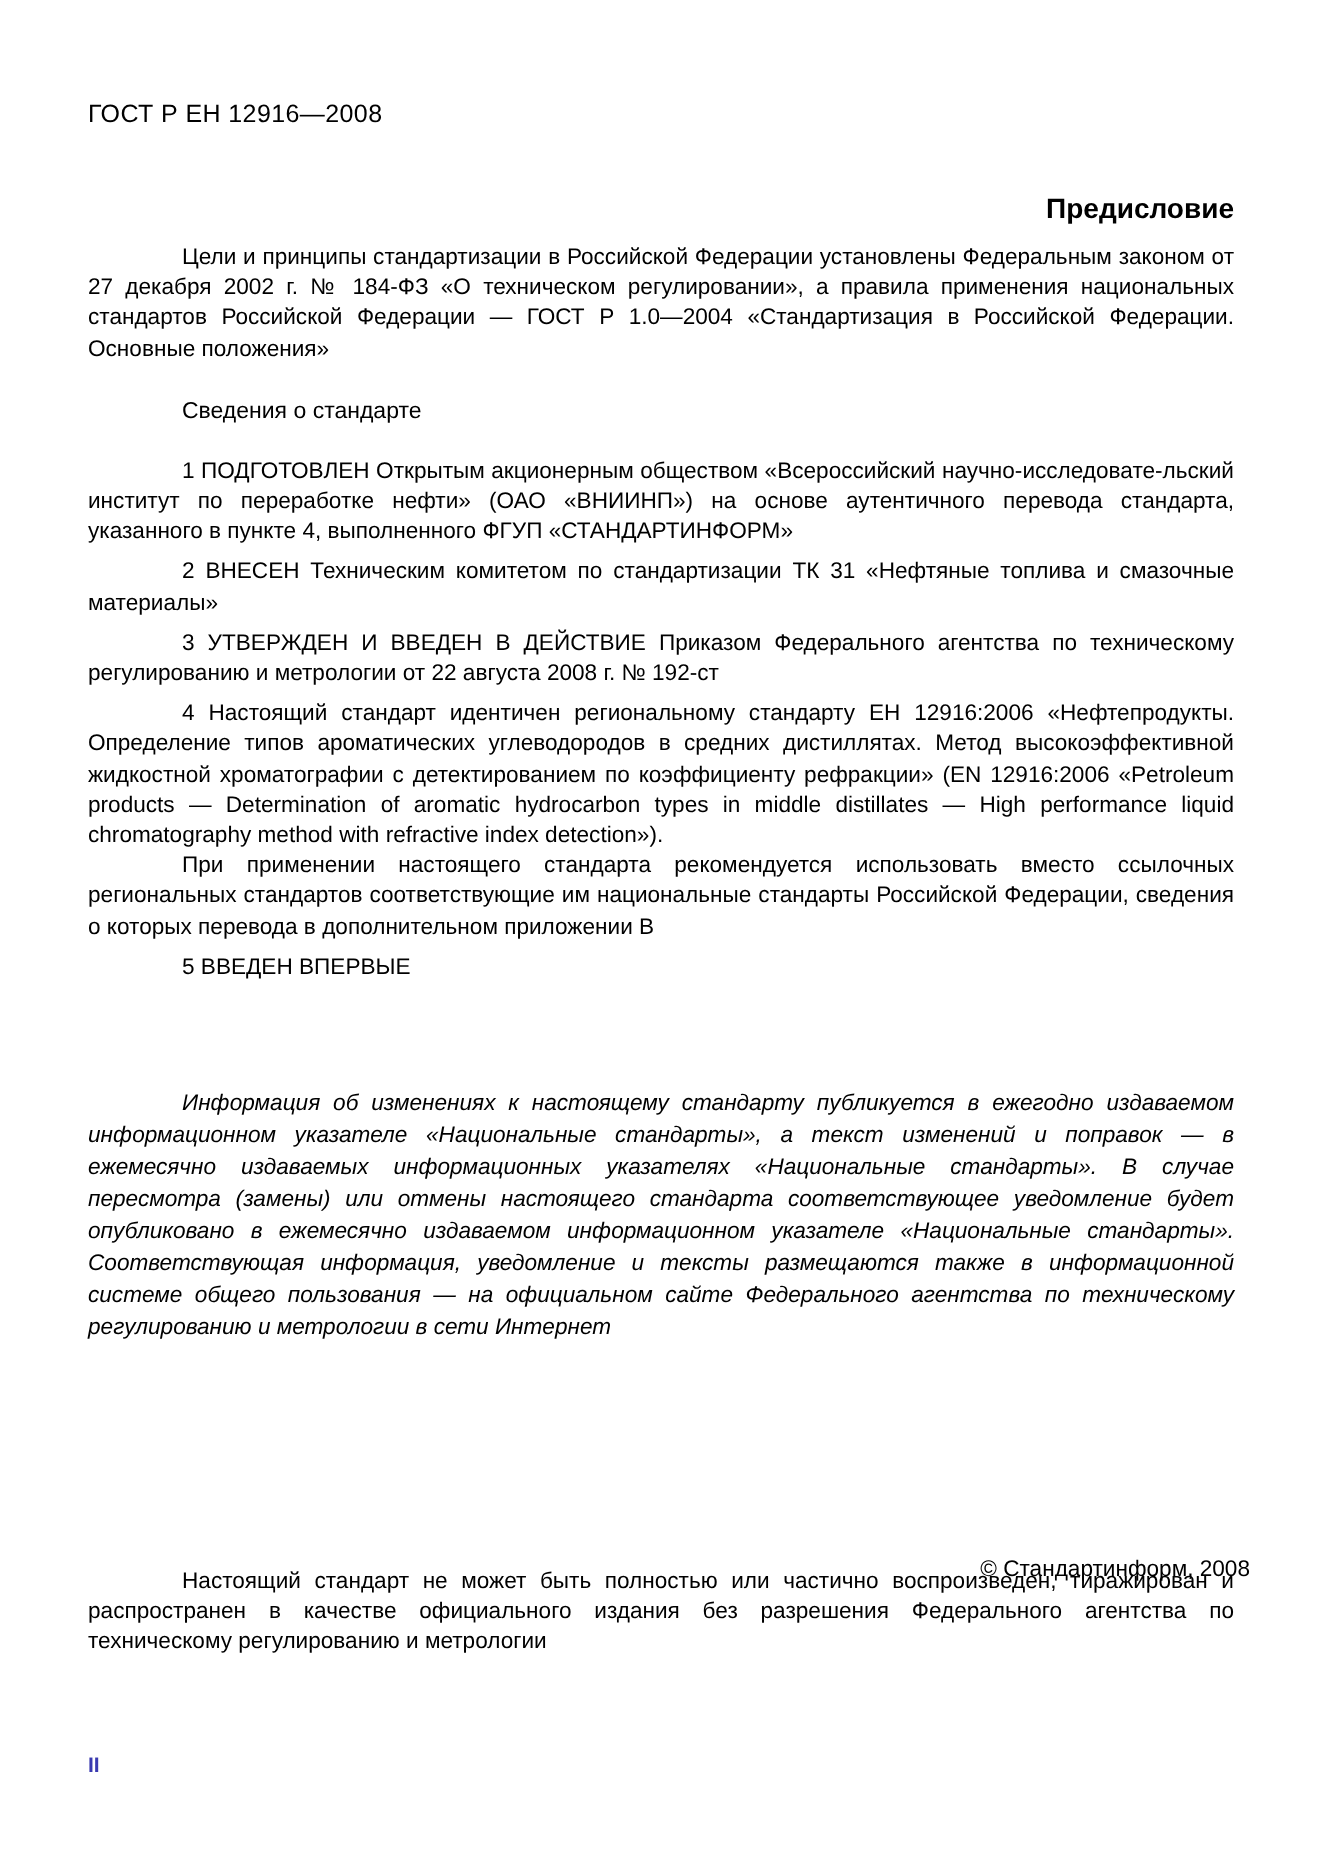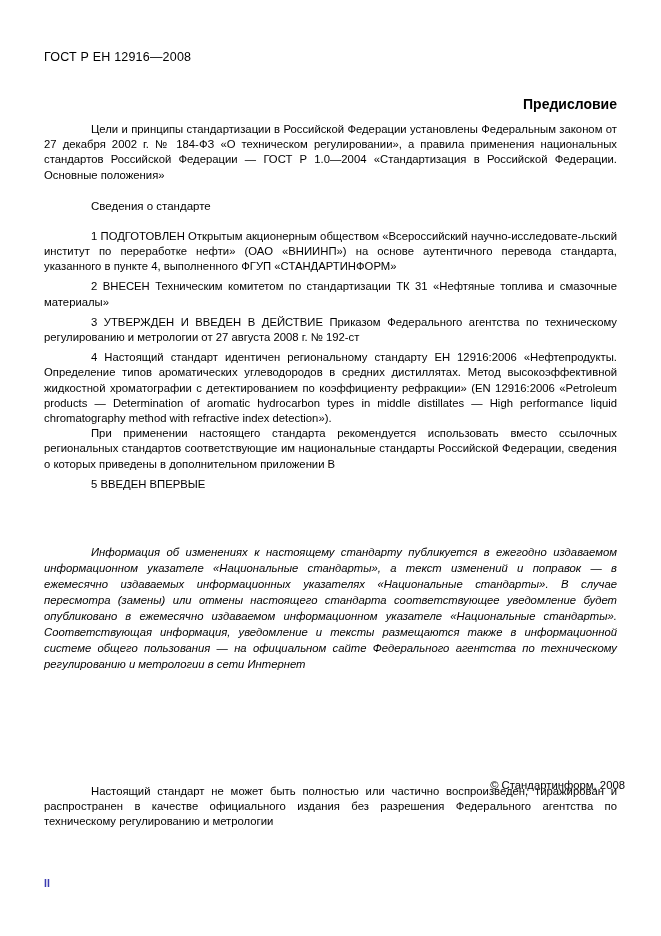--- a/index.html
+++ b/index.html
@@ -101,25 +101,25 @@
   <div class="content">
 
     <p class="indent">Цели и принципы стандартизации в Российской Федерации установлены Федеральным законом от 27 декабря 2002 г. № 184-ФЗ «О техническом регулировании», а правила применения национальных стандартов Российской Федерации — ГОСТ Р 1.0—2004 «Стандартизация в Российской Федерации. Основные положения»</p>
 
     <div class="section-head gap-lg">Сведения о стандарте</div>
 
     <p class="indent gap-lg">1  ПОДГОТОВЛЕН  Открытым  акционерным  обществом  «Всероссийский  научно-исследовате-льский институт по переработке нефти» (ОАО «ВНИИНП») на основе аутентичного перевода стандарта, указанного в пункте 4, выполненного ФГУП «СТАНДАРТИНФОРМ»</p>
 
     <p class="indent gap-md">2  ВНЕСЕН Техническим комитетом по стандартизации ТК 31  «Нефтяные топлива и смазочные материалы»</p>
 
-    <p class="indent gap-md">3  УТВЕРЖДЕН И ВВЕДЕН В ДЕЙСТВИЕ Приказом Федерального агентства по техническому регулированию и метрологии от 27 августа 2008 г. № 192-ст</p>
+    <p class="indent gap-md">3  УТВЕРЖДЕН И ВВЕДЕН В ДЕЙСТВИЕ Приказом Федерального агентства по техническому регулированию и метрологии от 22 августа 2008 г. № 192-ст</p>
 
     <p class="indent gap-md">4  Настоящий  стандарт  идентичен  региональному  стандарту  ЕН  12916:2006  «Нефтепродукты. Определение типов ароматических углеводородов в средних дистиллятах. Метод высокоэффективной жидкостной  хроматографии  с  детектированием  по  коэффициенту  рефракции»   (EN   12916:2006 «Petroleum products — Determination of aromatic hydrocarbon types in middle distillates — High performance liquid chromatography method with refractive index detection»).</p>
 
-    <p class="indent">При применении настоящего стандарта рекомендуется использовать вместо ссылочных региональных стандартов соответствующие им национальные стандарты Российской Федерации, сведения о которых приведены в дополнительном приложении В</p>
+    <p class="indent">При применении настоящего стандарта рекомендуется использовать вместо ссылочных региональных стандартов соответствующие им национальные стандарты Российской Федерации, сведения о которых перевода в дополнительном приложении В</p>
 
     <p class="indent gap-md">5  ВВЕДЕН ВПЕРВЫЕ</p>
 
     <div class="italic-block" style="margin-top:52px;">
       <p class="indent">Информация об изменениях к настоящему стандарту публикуется в ежегодно издаваемом информационном указателе «Национальные стандарты», а текст изменений и поправок — в ежемесячно издаваемых информационных указателях «Национальные стандарты». В случае пересмотра (замены) или отмены настоящего стандарта соответствующее уведомление будет опубликовано в ежемесячно издаваемом информационном указателе «Национальные стандарты». Соответствующая информация, уведомление и тексты размещаются также в информационной системе общего пользования — на официальном сайте Федерального агентства по техническому регулированию и метрологии в сети Интернет</p>
     </div>
 
   </div>
 
   <div class="copyright">©  Стандартинформ, 2008</div>

